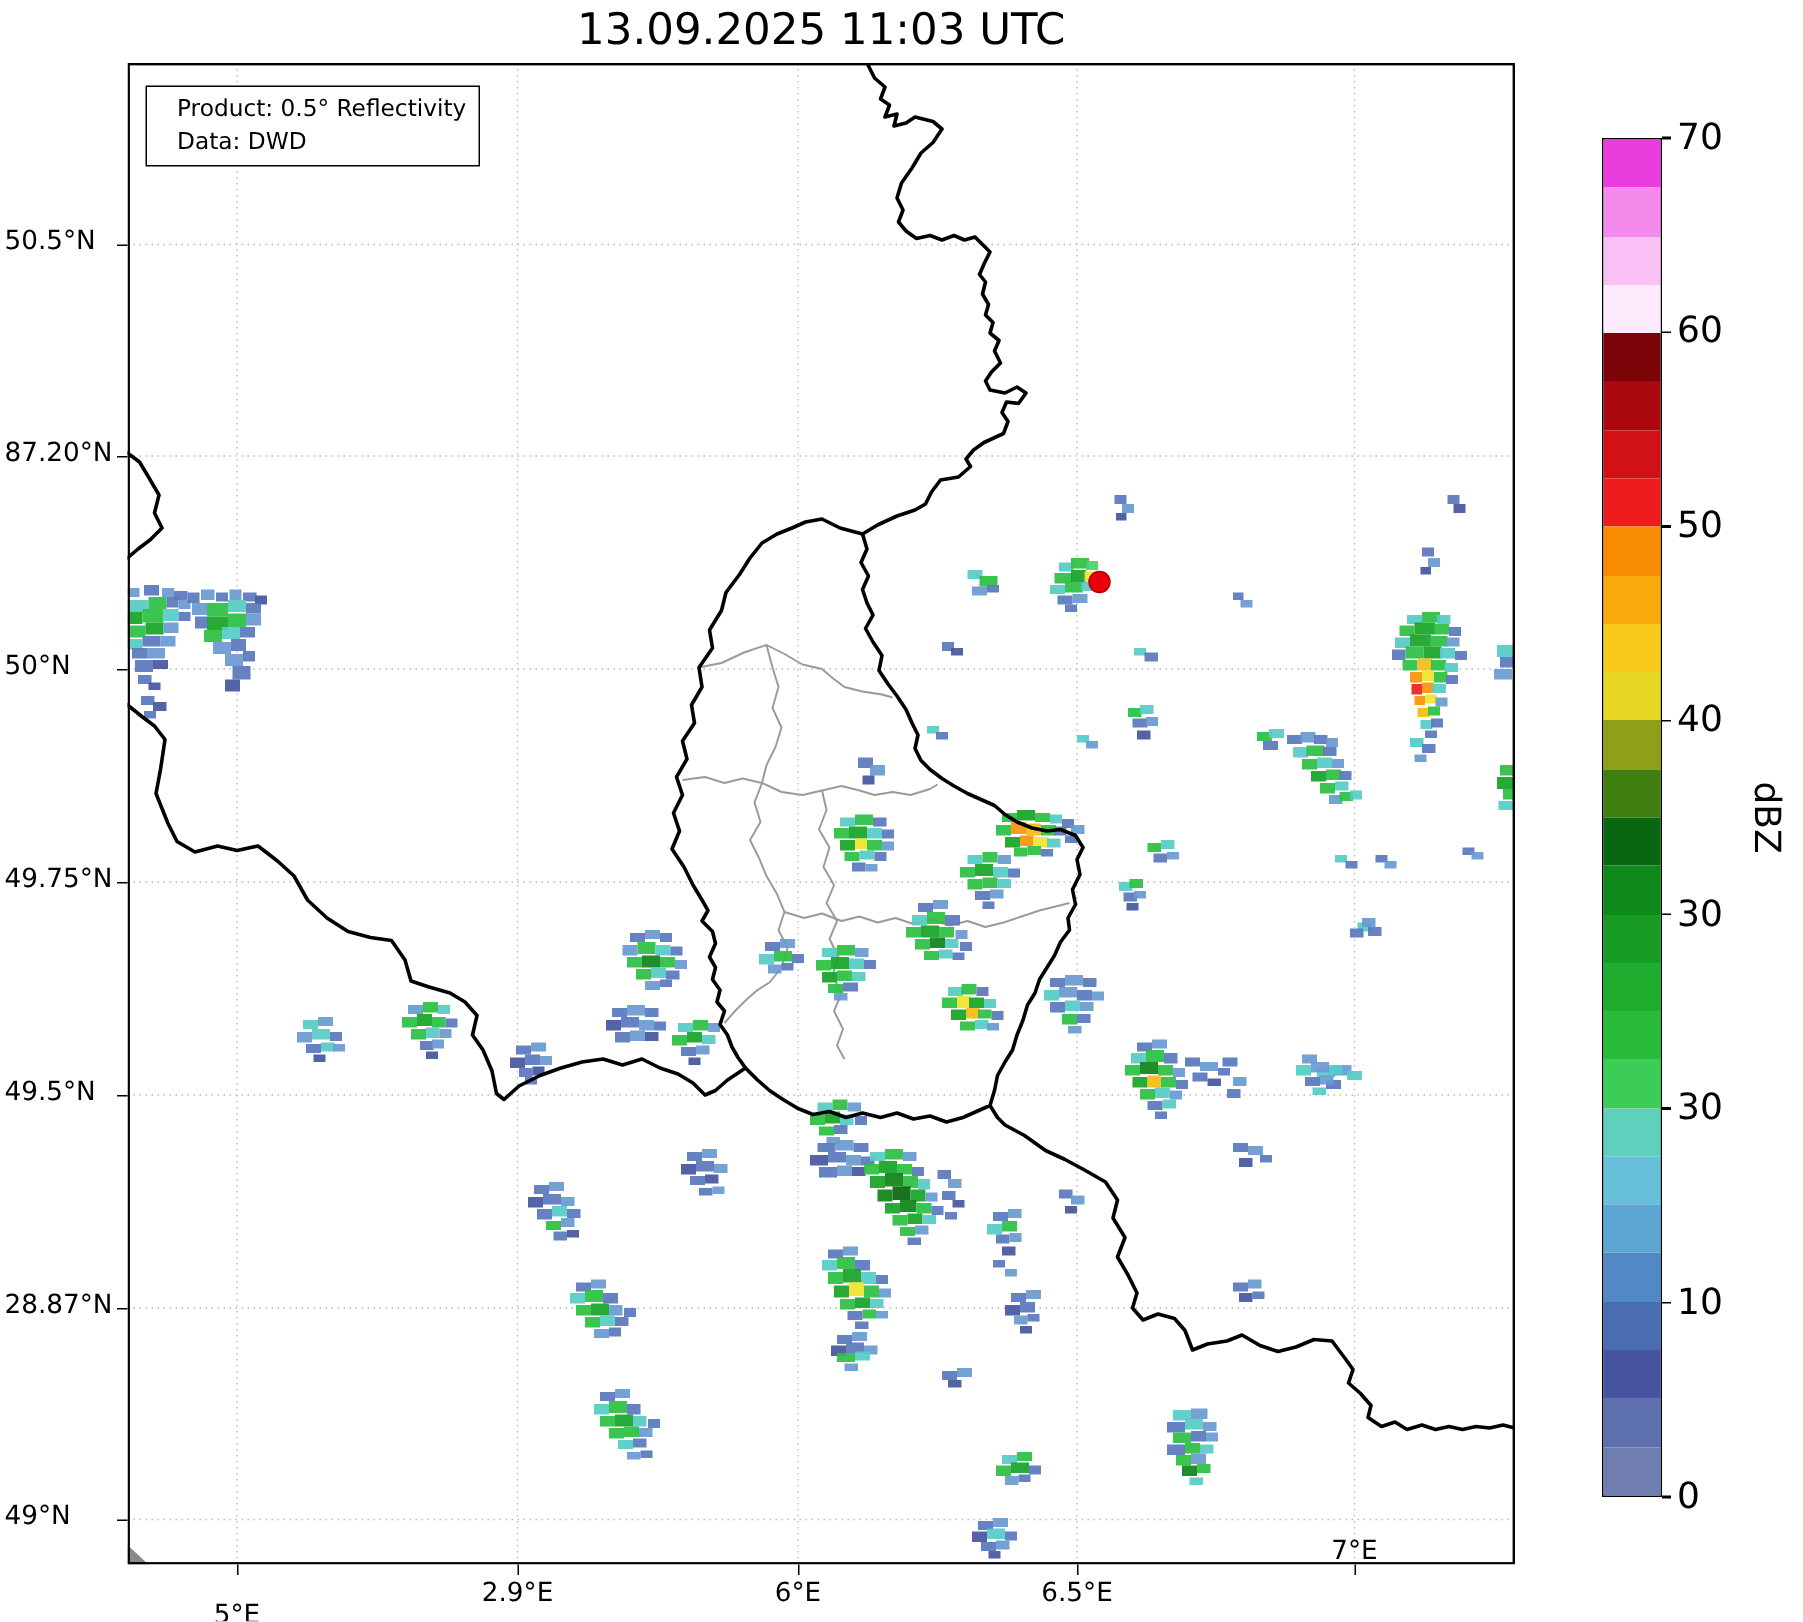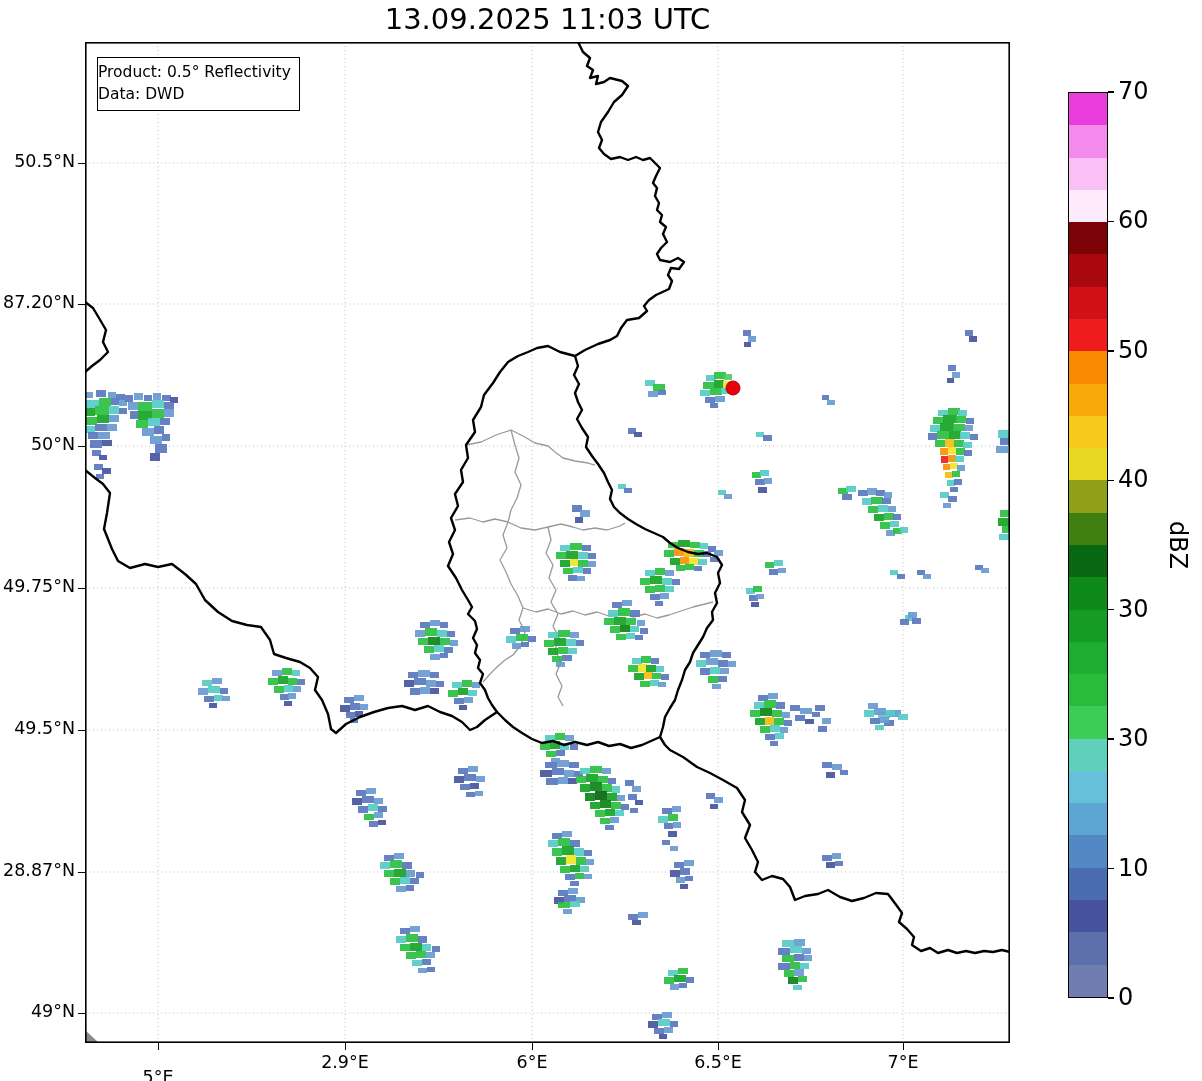--- a/index.html
+++ b/index.html
@@ -2,23 +2,23 @@
 <html><head>
 <meta charset="utf-8">
 <style>
   html,body{margin:0;padding:0;background:#ffffff;}
   #page{position:relative;width:1202px;height:1081px;background:#fff;
         font-family:"DejaVu Sans","Liberation Sans",sans-serif;overflow:hidden;}
   #title{position:absolute;left:85px;top:2px;width:925px;text-align:center;
          font-size:29px;color:#000;}
   #map-frame{position:absolute;left:85px;top:42px;width:925px;height:1001px;}
   #info-box{position:absolute;left:97px;top:57px;background:#fff;border:1.2px solid #000;
-            padding:3px 8px 4px 0;font-size:15.5px;line-height:1.45;color:#000;z-index:5;}
+            padding:3px 8px 4px 20px;font-size:15.5px;line-height:1.45;color:#000;z-index:5;}
   .xlab{position:absolute;width:90px;text-align:center;font-size:17.5px;color:#000;}
-  .ylab{position:absolute;width:72px;text-align:right;font-size:17.5px;color:#000;}
+  .ylab{position:absolute;width:72px;text-align:left;font-size:17.5px;color:#000;}
   .cblab{position:absolute;font-size:24px;color:#000;}
   .tick{position:absolute;background:#000;}
   #colorbar{position:absolute;left:1068px;top:92px;width:40px;height:906px;
             border:1.2px solid #000;box-sizing:border-box;display:flex;flex-direction:column;}
   .cbseg{width:100%;flex:1 1 auto;}
   #cb-axis-label{position:absolute;left:1178px;top:545px;transform:translate(-50%,-50%) rotate(90deg);
                  font-size:24px;color:#000;white-space:nowrap;}
 </style>
 </head>
 <body>
@@ -683,21 +683,21 @@
   <div id="annotations">
       <div class="tick" style="left: 157.5px; top: 1043px; width: 1.5px; height: 7px;"></div>
       <div class="xlab" style="left: 113px; top: 1052px; margin-top: 15px;">5°E</div>
       <div class="tick" style="left: 344.5px; top: 1043px; width: 1.5px; height: 7px;"></div>
       <div class="xlab" style="left: 300px; top: 1052px;">2.9°E</div>
       <div class="tick" style="left: 531.5px; top: 1043px; width: 1.5px; height: 7px;"></div>
       <div class="xlab" style="left: 487px; top: 1052px;">6°E</div>
       <div class="tick" style="left: 717.5px; top: 1043px; width: 1.5px; height: 7px;"></div>
       <div class="xlab" style="left: 673px; top: 1052px;">6.5°E</div>
       <div class="tick" style="left: 902.5px; top: 1043px; width: 1.5px; height: 7px;"></div>
-      <div class="xlab" style="left: 858px; top: 1052px;">7°E</div>
+      <div class="xlab" style="left: 858px; top: 1024px;">7°E</div>
       <div class="tick" style="left: 78px; top: 162.5px; width: 7px; height: 1.5px;"></div>
       <div class="ylab" style="left: 3px; top: 151px;">50.5°N</div>
       <div class="tick" style="left: 78px; top: 303.5px; width: 7px; height: 1.5px;"></div>
       <div class="ylab" style="left: 3px; top: 292px;">87.20°N</div>
       <div class="tick" style="left: 78px; top: 445.5px; width: 7px; height: 1.5px;"></div>
       <div class="ylab" style="left: 3px; top: 434px;">50°N</div>
       <div class="tick" style="left: 78px; top: 587.5px; width: 7px; height: 1.5px;"></div>
       <div class="ylab" style="left: 3px; top: 576px;">49.75°N</div>
       <div class="tick" style="left: 78px; top: 729.5px; width: 7px; height: 1.5px;"></div>
       <div class="ylab" style="left: 3px; top: 718px;">49.5°N</div>

